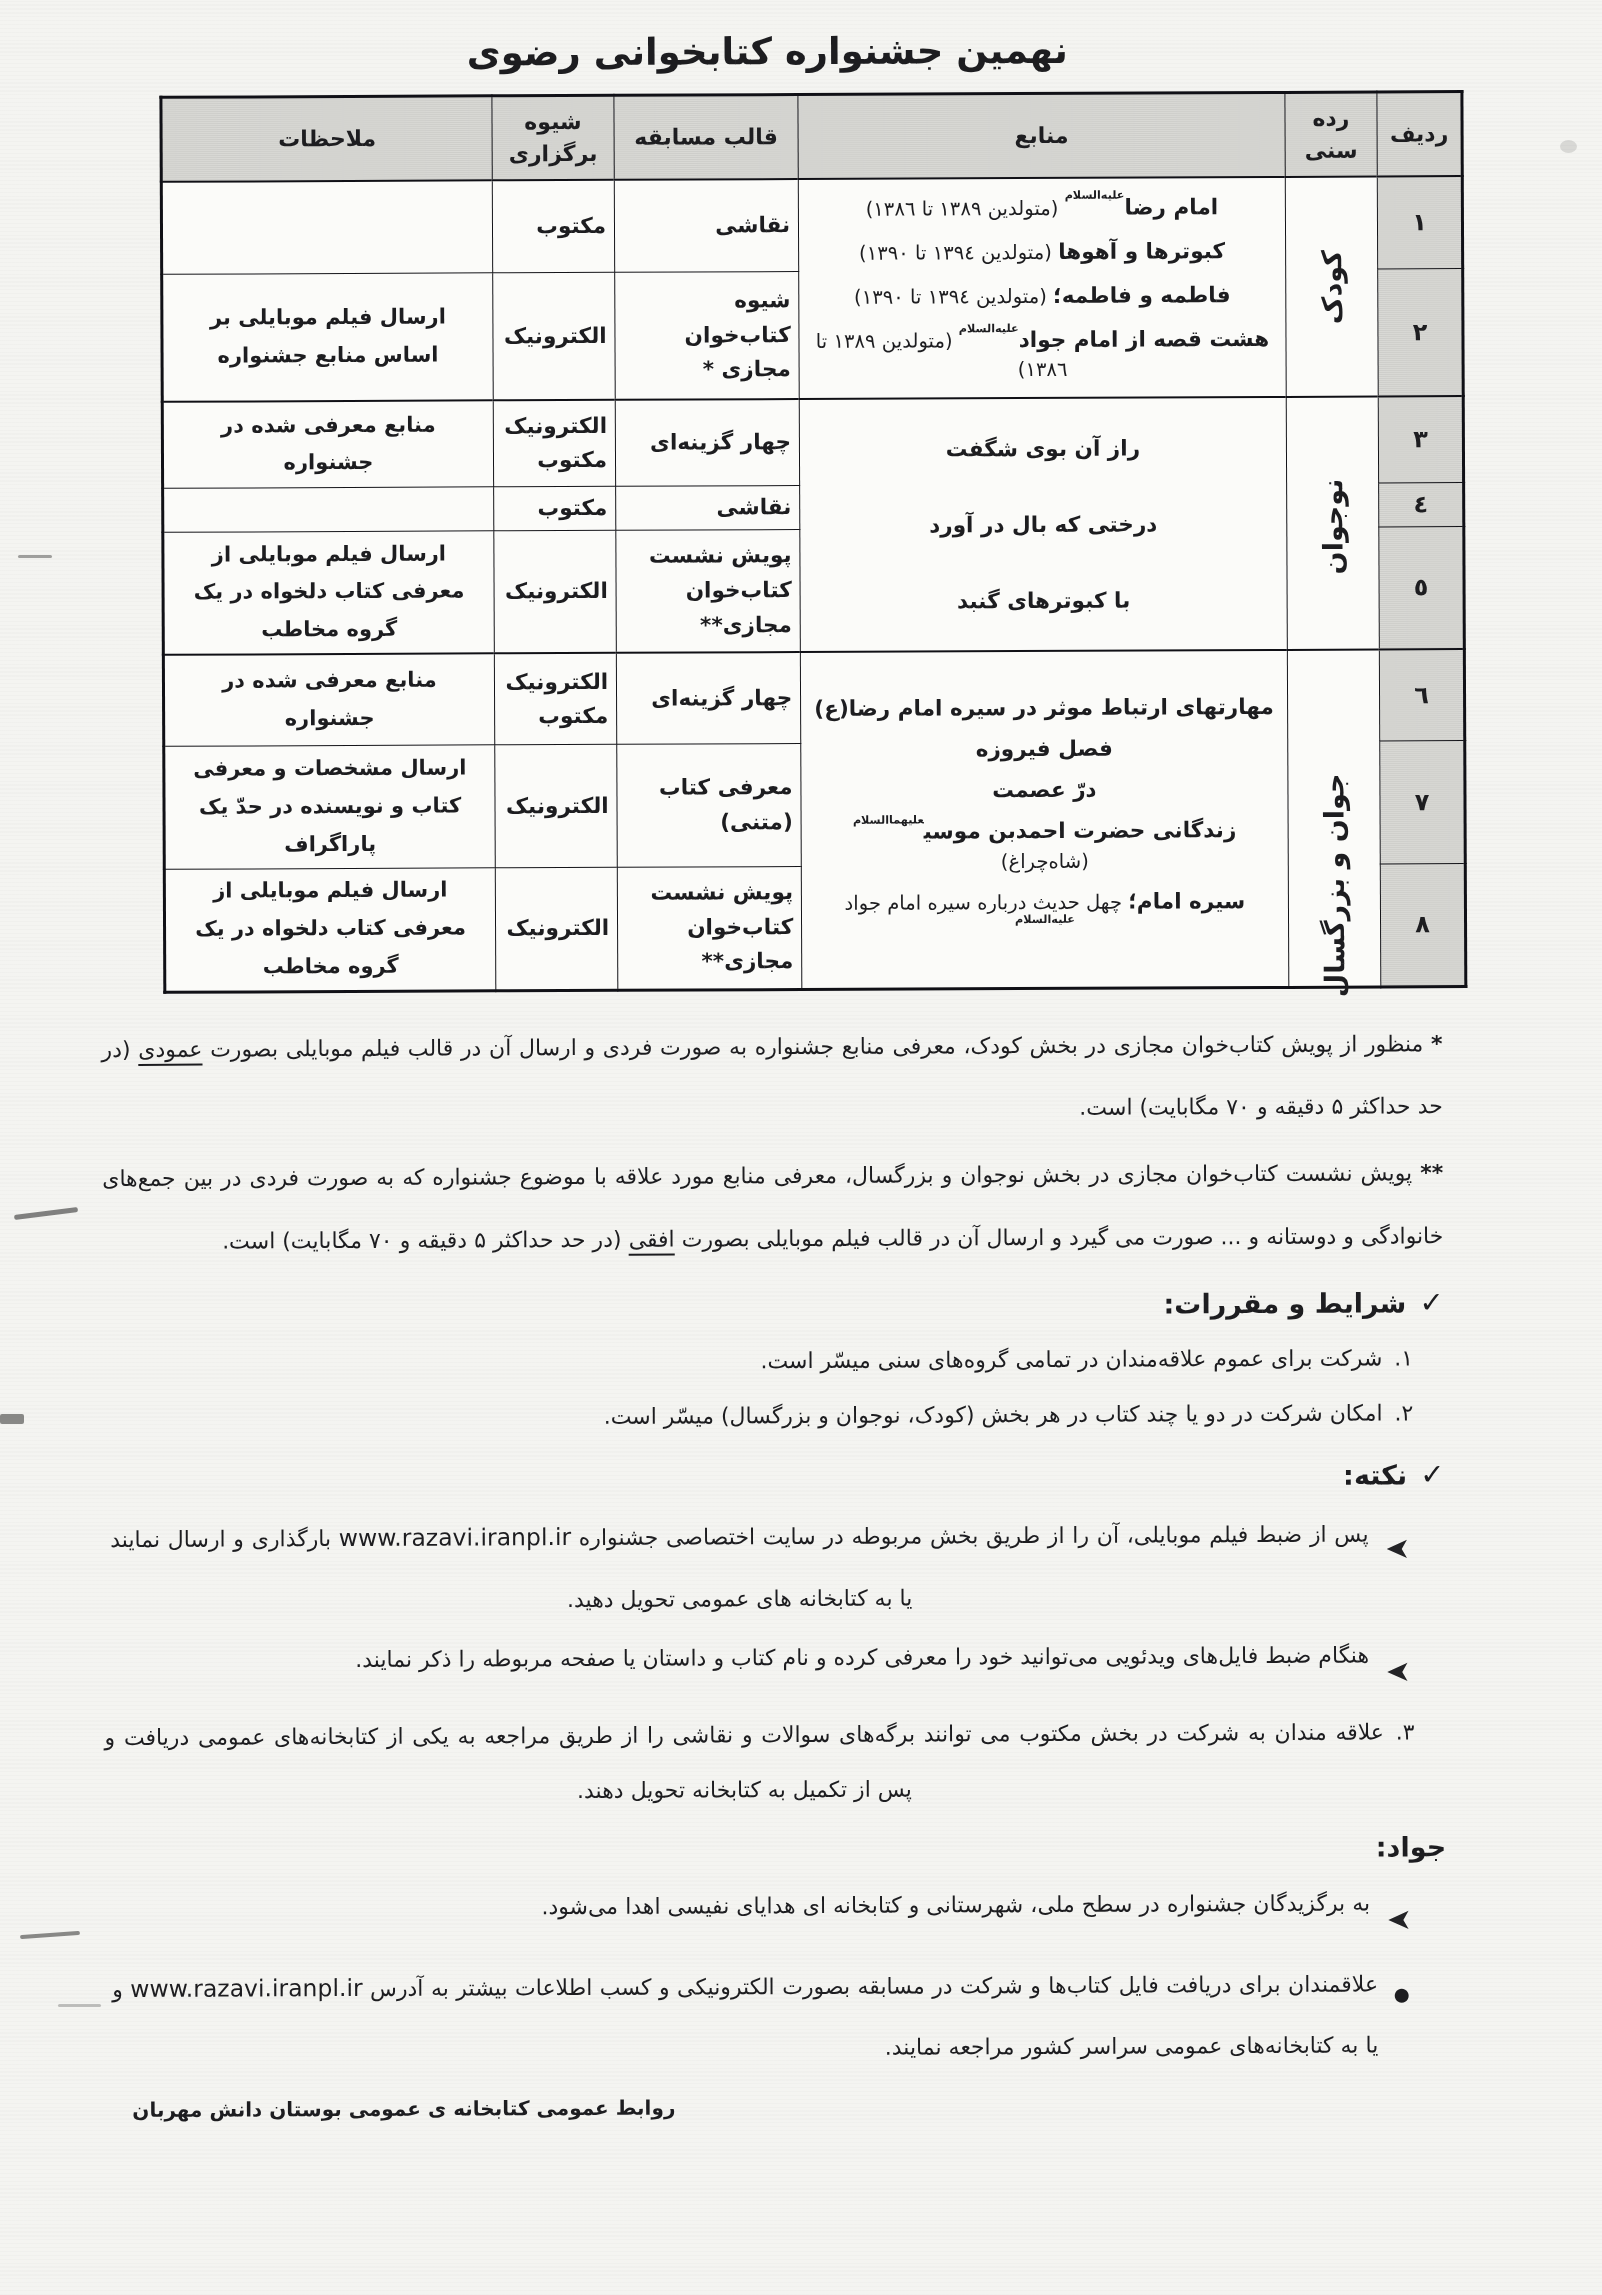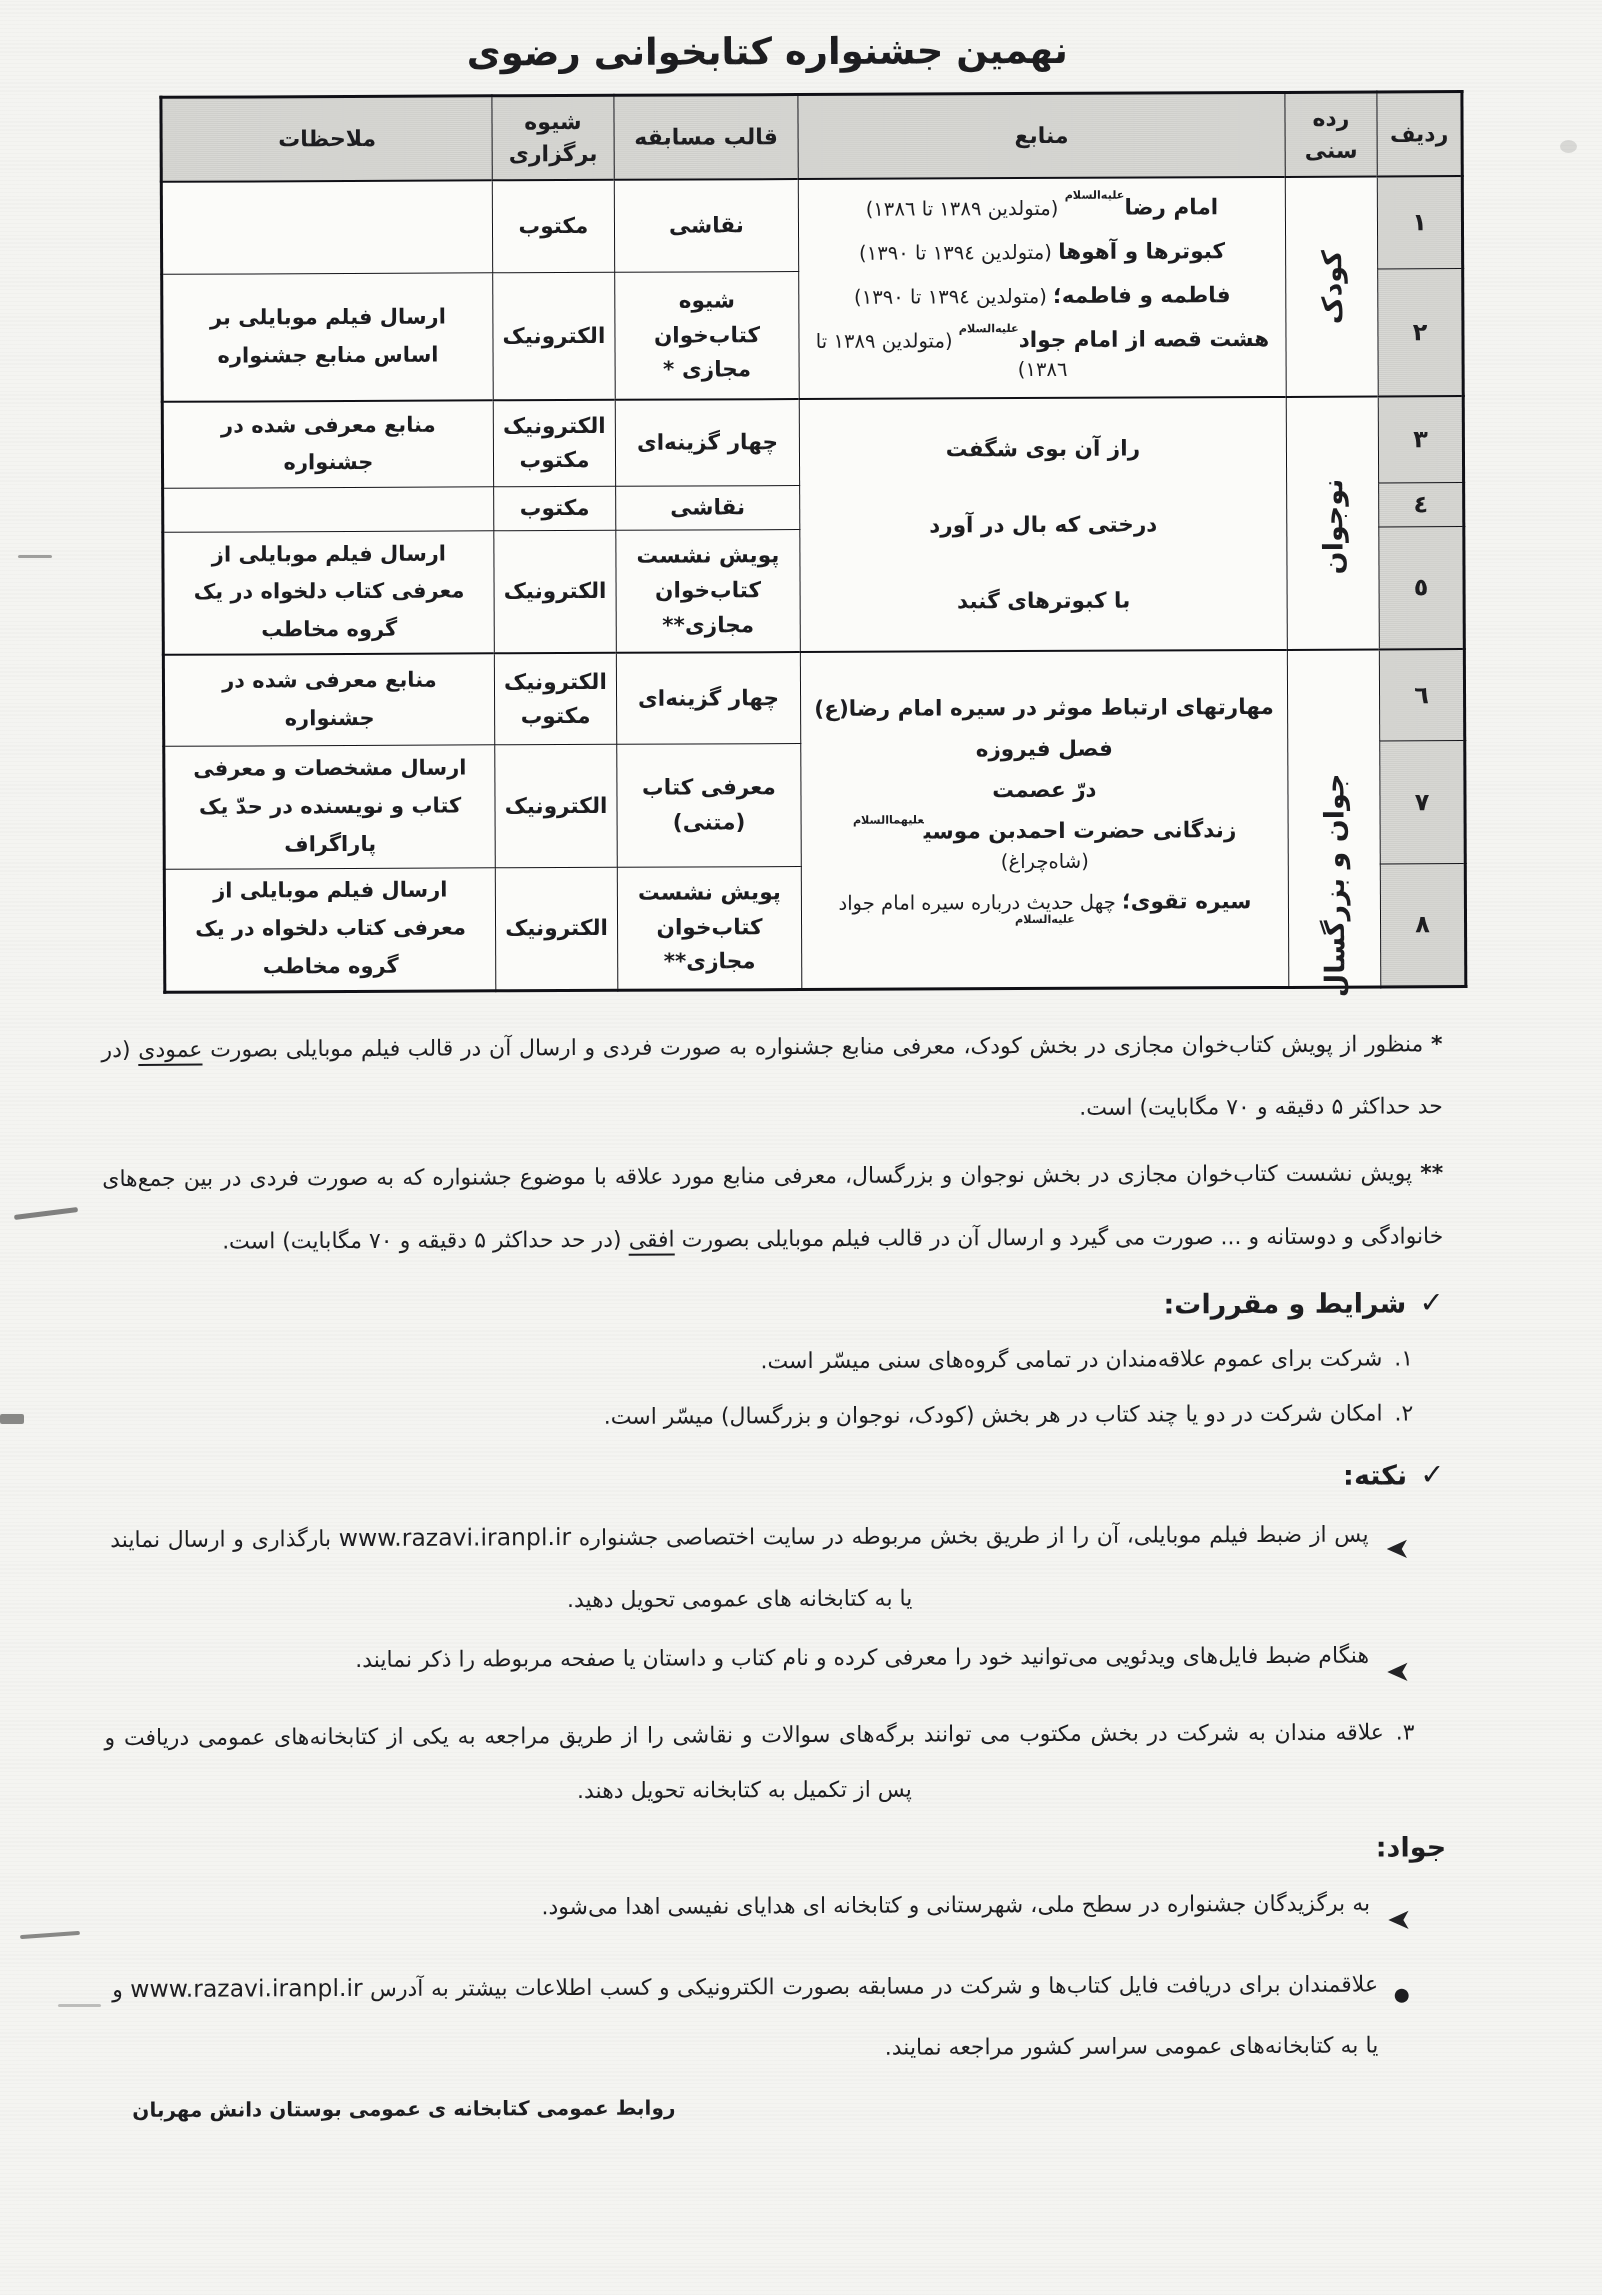--- a/index.html
+++ b/index.html
@@ -69,21 +69,21 @@
     letter-spacing: 0.7px;
   }
   td.srcs { vertical-align: middle; padding: 5.2px 11.8px; background: #fbfbf9; }
   .srcwrap { display: flex; flex-direction: column; justify-content: space-around; }
   .srcwrap.h1 { height: 206px; }
   .srcwrap.h2 { height: 229px; }
   .srcwrap.h3 { height: 265px; }
   .src { text-align: center; font-size: 21.6px; line-height: 1.35; }
   .src .n { font-weight: normal; font-size: 19.6px; }
   .src sup, .srcsup { font-size: 0.52em; position: relative; top: -0.62em; font-weight: bold; }
-  td.fmt, td.mth { text-align: center; padding: 3.9px 7.8px; line-height: 1.6; background: #fbfbf9; }
+  td.fmt, td.mth { text-align: right; padding: 3.9px 7.8px; line-height: 1.6; background: #fbfbf9; }
   td.note { text-align: center; padding: 3.9px 18.3px; line-height: 1.8; font-size: 21px; background: #fbfbf9; }
   
   .bodytext { margin-top: 25px; font-size: 22px; }
   .fnote {
     margin: 0 25px 3.9px 0;
     line-height: 2.85;
     text-align: justify;
     text-align-last: right;
   }
   .fnote .star { font-weight: bold; letter-spacing: 1.3px; }
@@ -216,21 +216,21 @@
           <td class="num shade">٦</td>
           <td class="age" rowspan="3">
             <div class="vert">جوان و بزرگسال</div>
           </td>
           <td class="srcs" rowspan="3">
             <div class="srcwrap h3">
               <div class="src"><b>مهارتهای ارتباط موثر در سیره امام رضا(ع)</b></div>
               <div class="src"><b>فصل فیروزه</b></div>
               <div class="src"><b>درّ عصمت</b></div>
               <div class="src"><b>زندگانی حضرت احمدبن موسی</b><sup>علیهماالسلام</sup><span class="n"> (شاه‌چراغ)</span></div>
-              <div class="src"><b>سیره تقوی؛</b><span class="n"> چهل حدیث درباره سیره امام جواد </span><sup>علیه‌السلام</sup></div>
+              <div class="src"><b>سیره امام؛</b><span class="n"> چهل حدیث درباره سیره امام جواد </span><sup>علیه‌السلام</sup></div>
             </div>
           </td>
           <td class="fmt">چهار گزینه‌ای</td>
           <td class="mth">الکترونیک مکتوب</td>
           <td class="note">منابع معرفی شده در جشنواره</td>
         </tr>
         <tr class="r7">
           <td class="num shade">٧</td>
           <td class="fmt">معرفی کتاب (متنی)</td>
           <td class="mth">الکترونیک</td>

